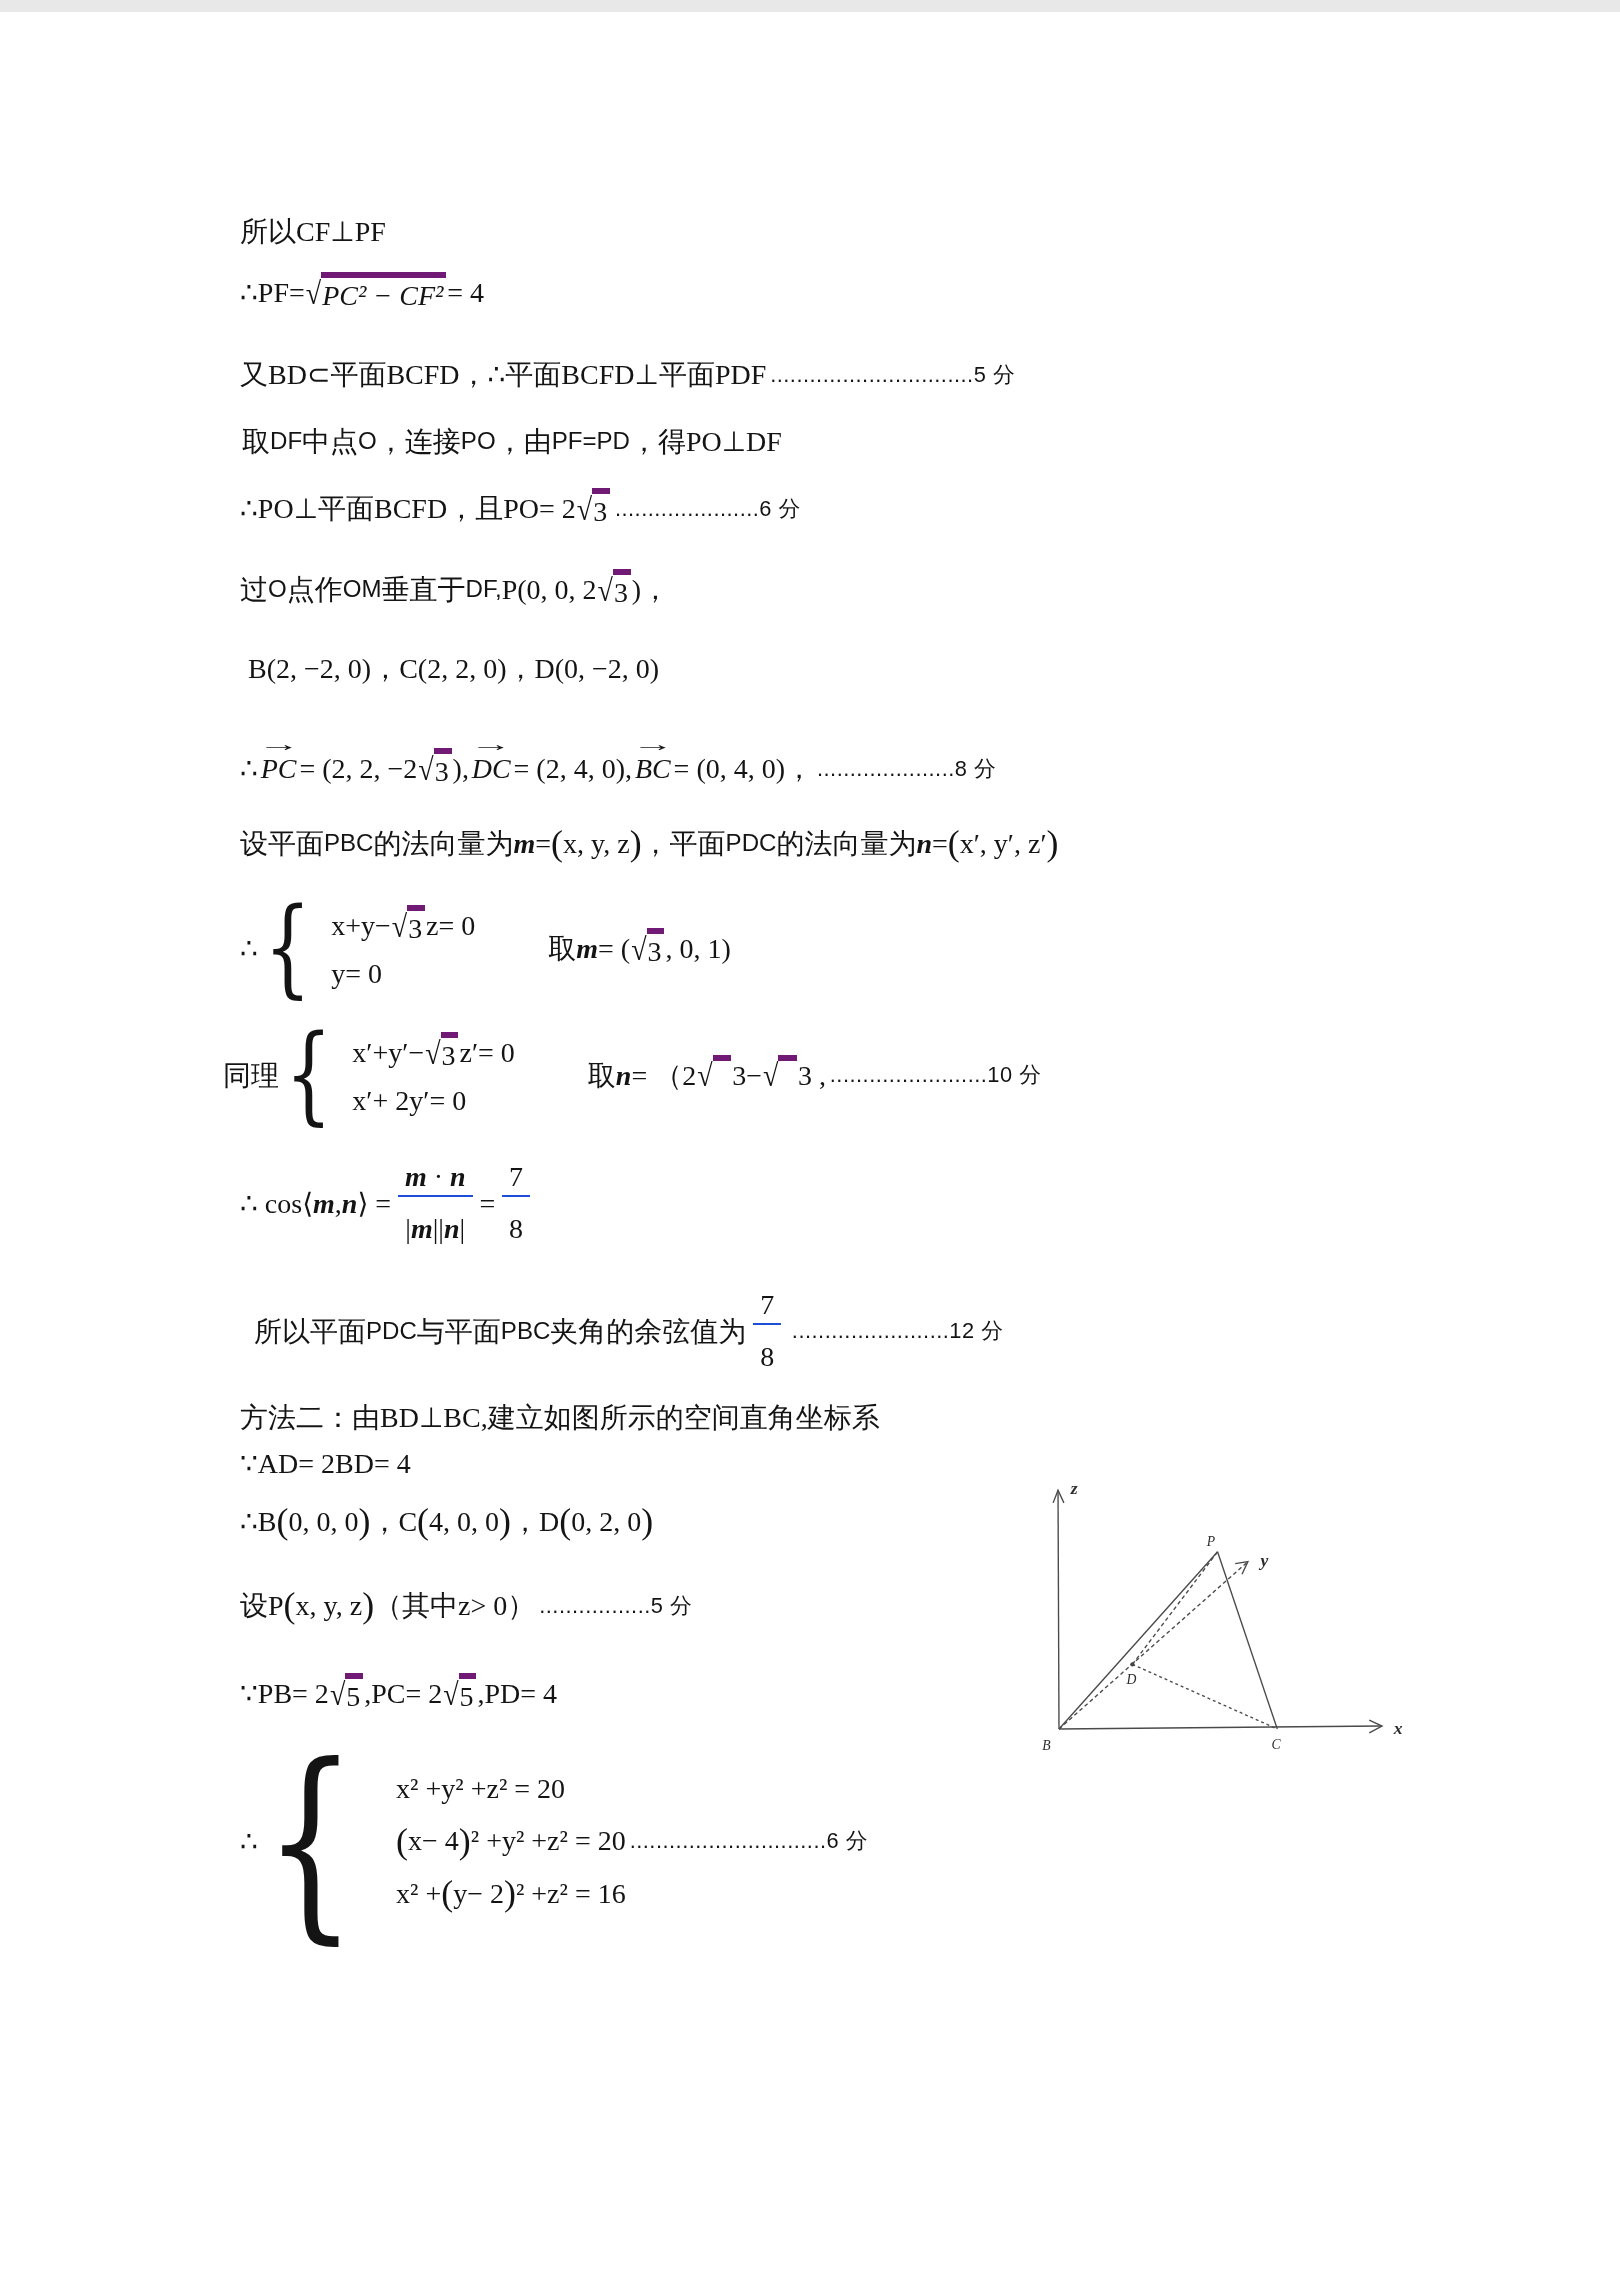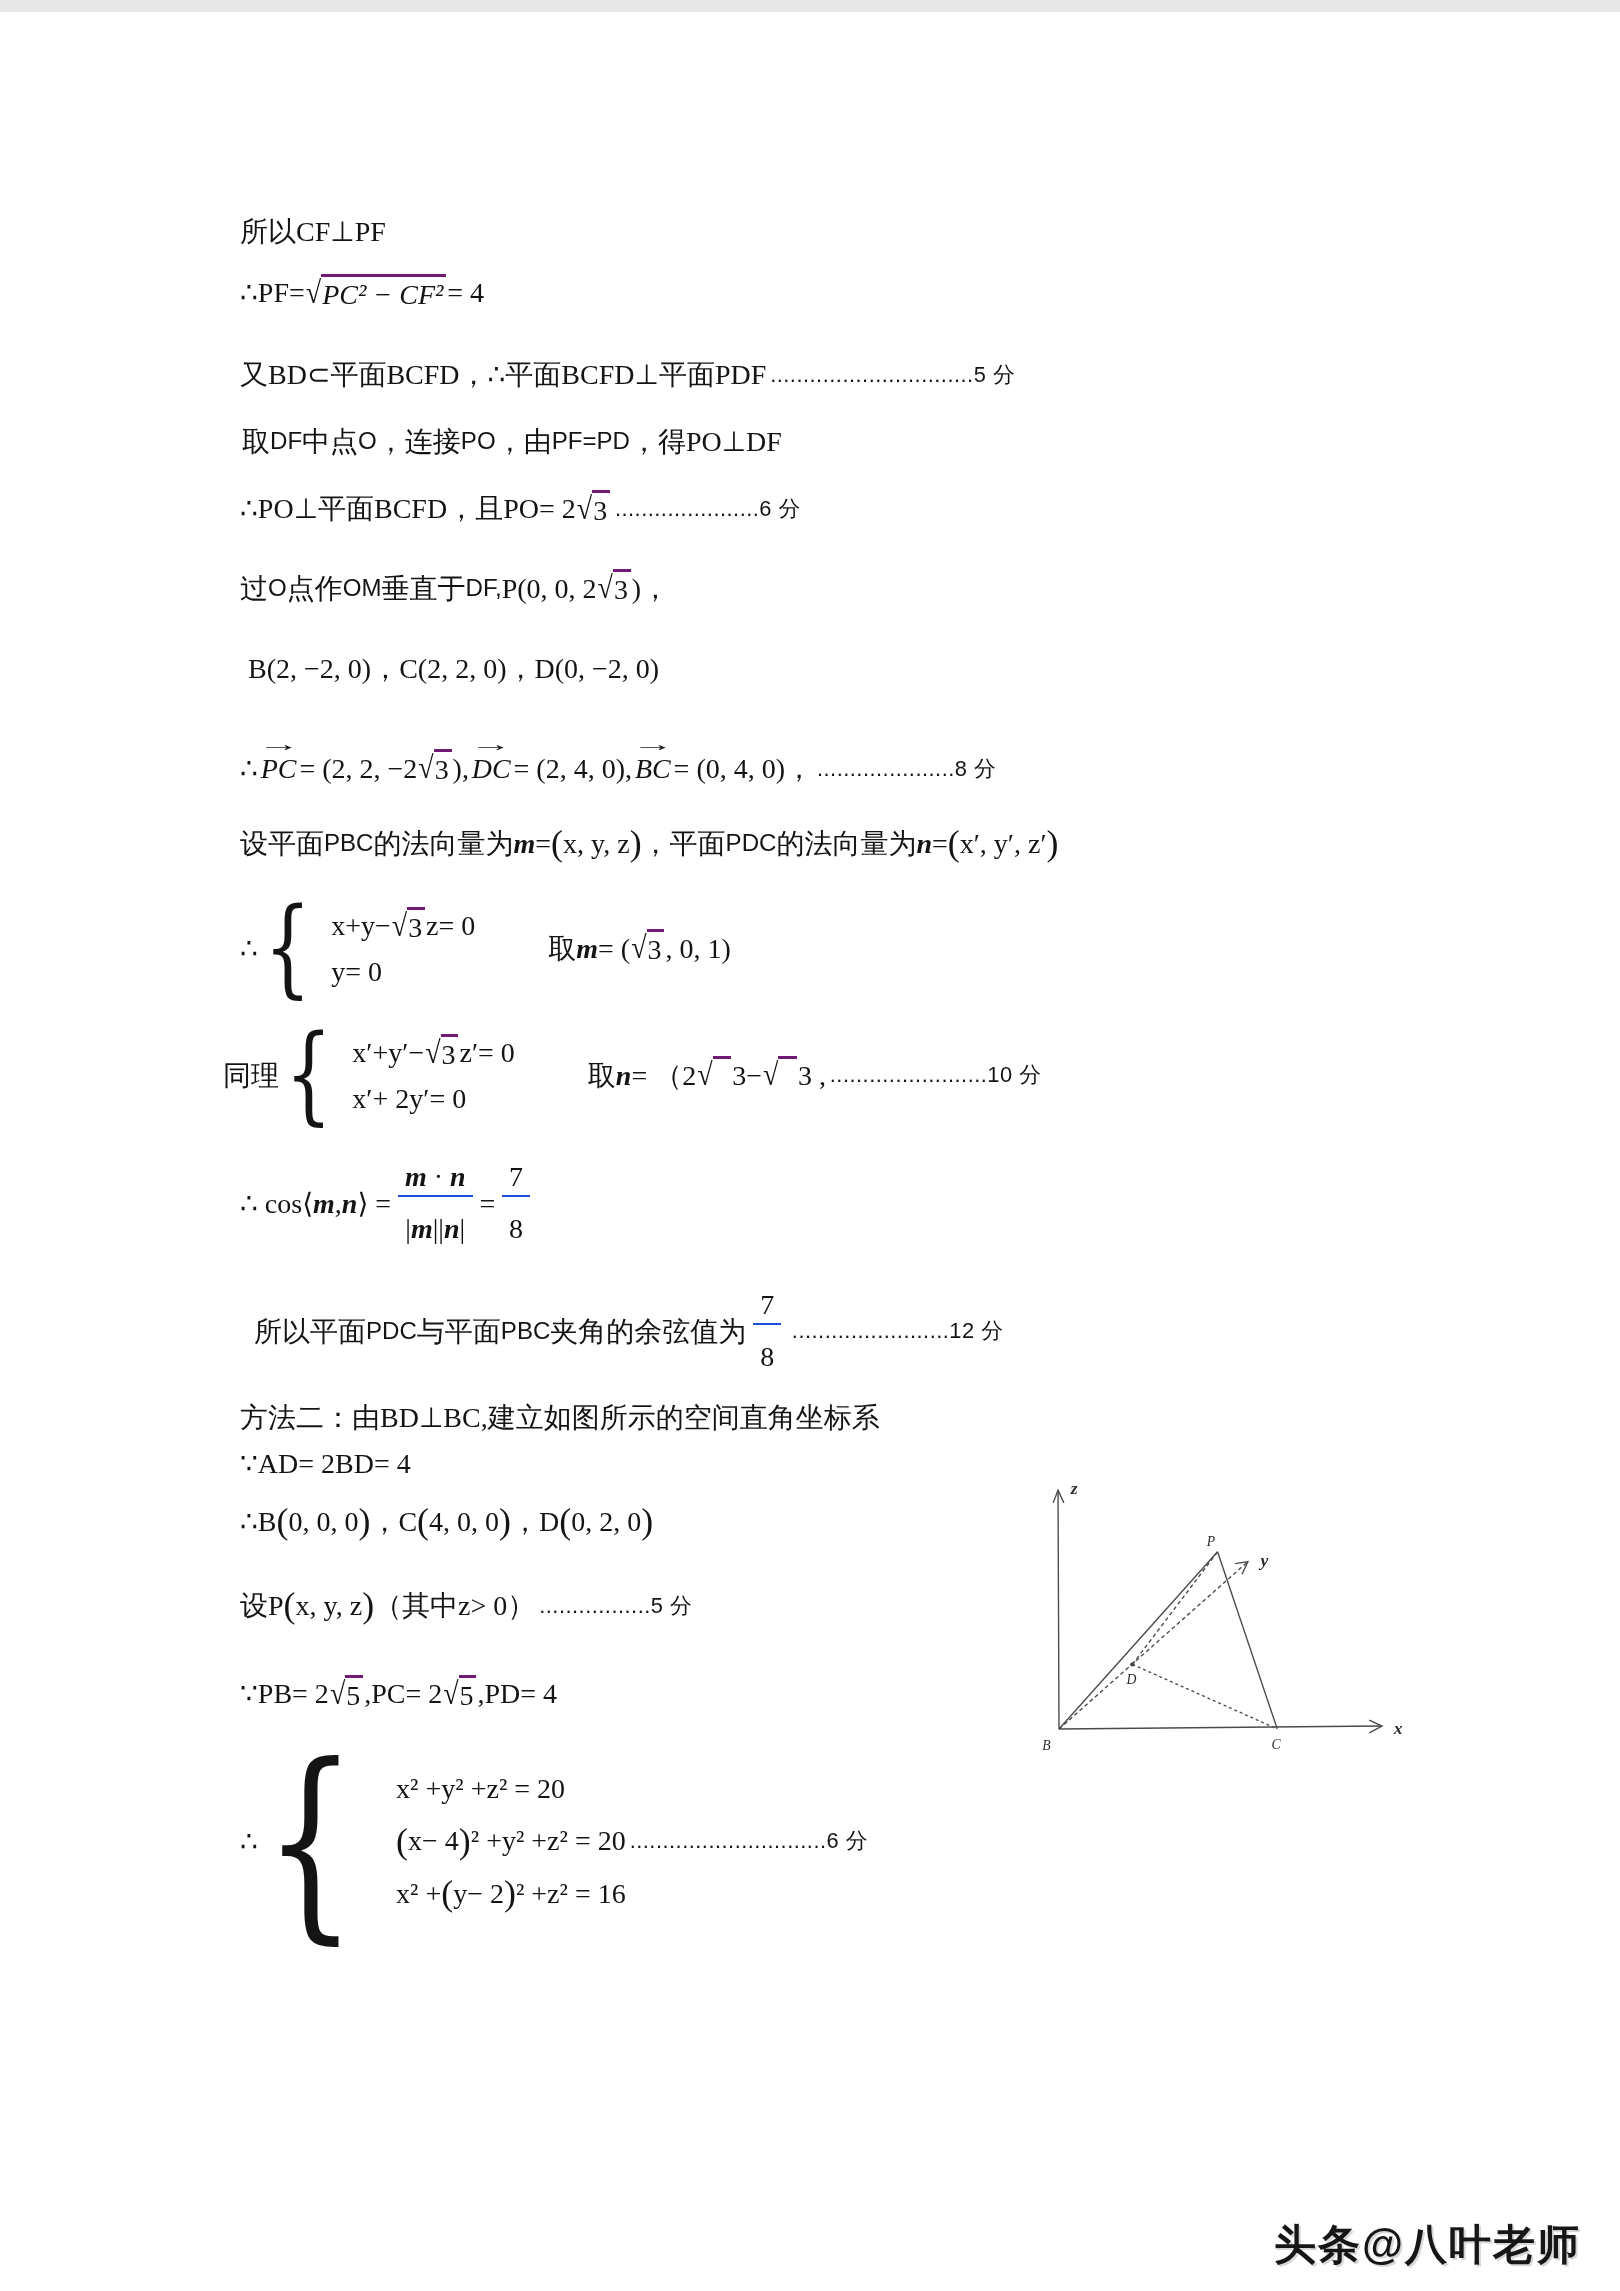--- a/index.html
+++ b/index.html
@@ -26,21 +26,21 @@
   .cn{font-family:"Liberation Serif", serif;}
   .n{font-style:normal;}
   .m{}
   .b{font-style:italic;font-weight:bold;}
   .sans{font-family:"Liberation Sans", sans-serif;font-size:0.86em;}
   .dots{font-family:"Liberation Sans", sans-serif;font-size:0.78em;letter-spacing:0.5px;margin-left:3.9px;}
   .bp{font-size:1.28em;font-weight:300;line-height:0.9;}
   
   .sq{display:inline-block;white-space:nowrap;margin:0 1px;}
   .sq .rs{display:inline-block;transform:scaleY(1.12);transform-origin:center bottom;}
-  .sq .rad{display:inline-block;border-top:3px solid #701a75;padding:0 2.9px 0 1px;}
+  .sq .rad{display:inline-block;border-top:6px solid #701a75;padding:0 2.9px 0 1px;}
   .sq .rad.m{font-style:italic;}
   .sq .rad.empty{min-width:14.7px;height:0.95em;}
   
   .vec{position:relative;display:inline-block;font-style:italic;margin:0 2.9px;}
   .vec::before{
     content:"\2192";
     position:absolute;top:-0.92em;left:50%;
     transform:translateX(-50%) scaleX(2.1);
     font-style:normal;font-size:0.72em;
   }
@@ -382,16 +382,15 @@
       <text x="62" y="44" font-size="18" font-weight="bold">z</text>
       <text x="256" y="118" font-size="18" font-weight="bold">y</text>
       <text x="392" y="289" font-size="18" font-weight="bold">x</text>
       <text x="33" y="305" font-size="14">B</text>
       <text x="267" y="304" font-size="14">C</text>
       <text x="119" y="238" font-size="14">D</text>
       <text x="201" y="97" font-size="14">P</text>
     </g>
   </svg>
 
-  <div class="watermark">头条@八叶老师</div>
 
 </div>
 
 
 </body></html>

